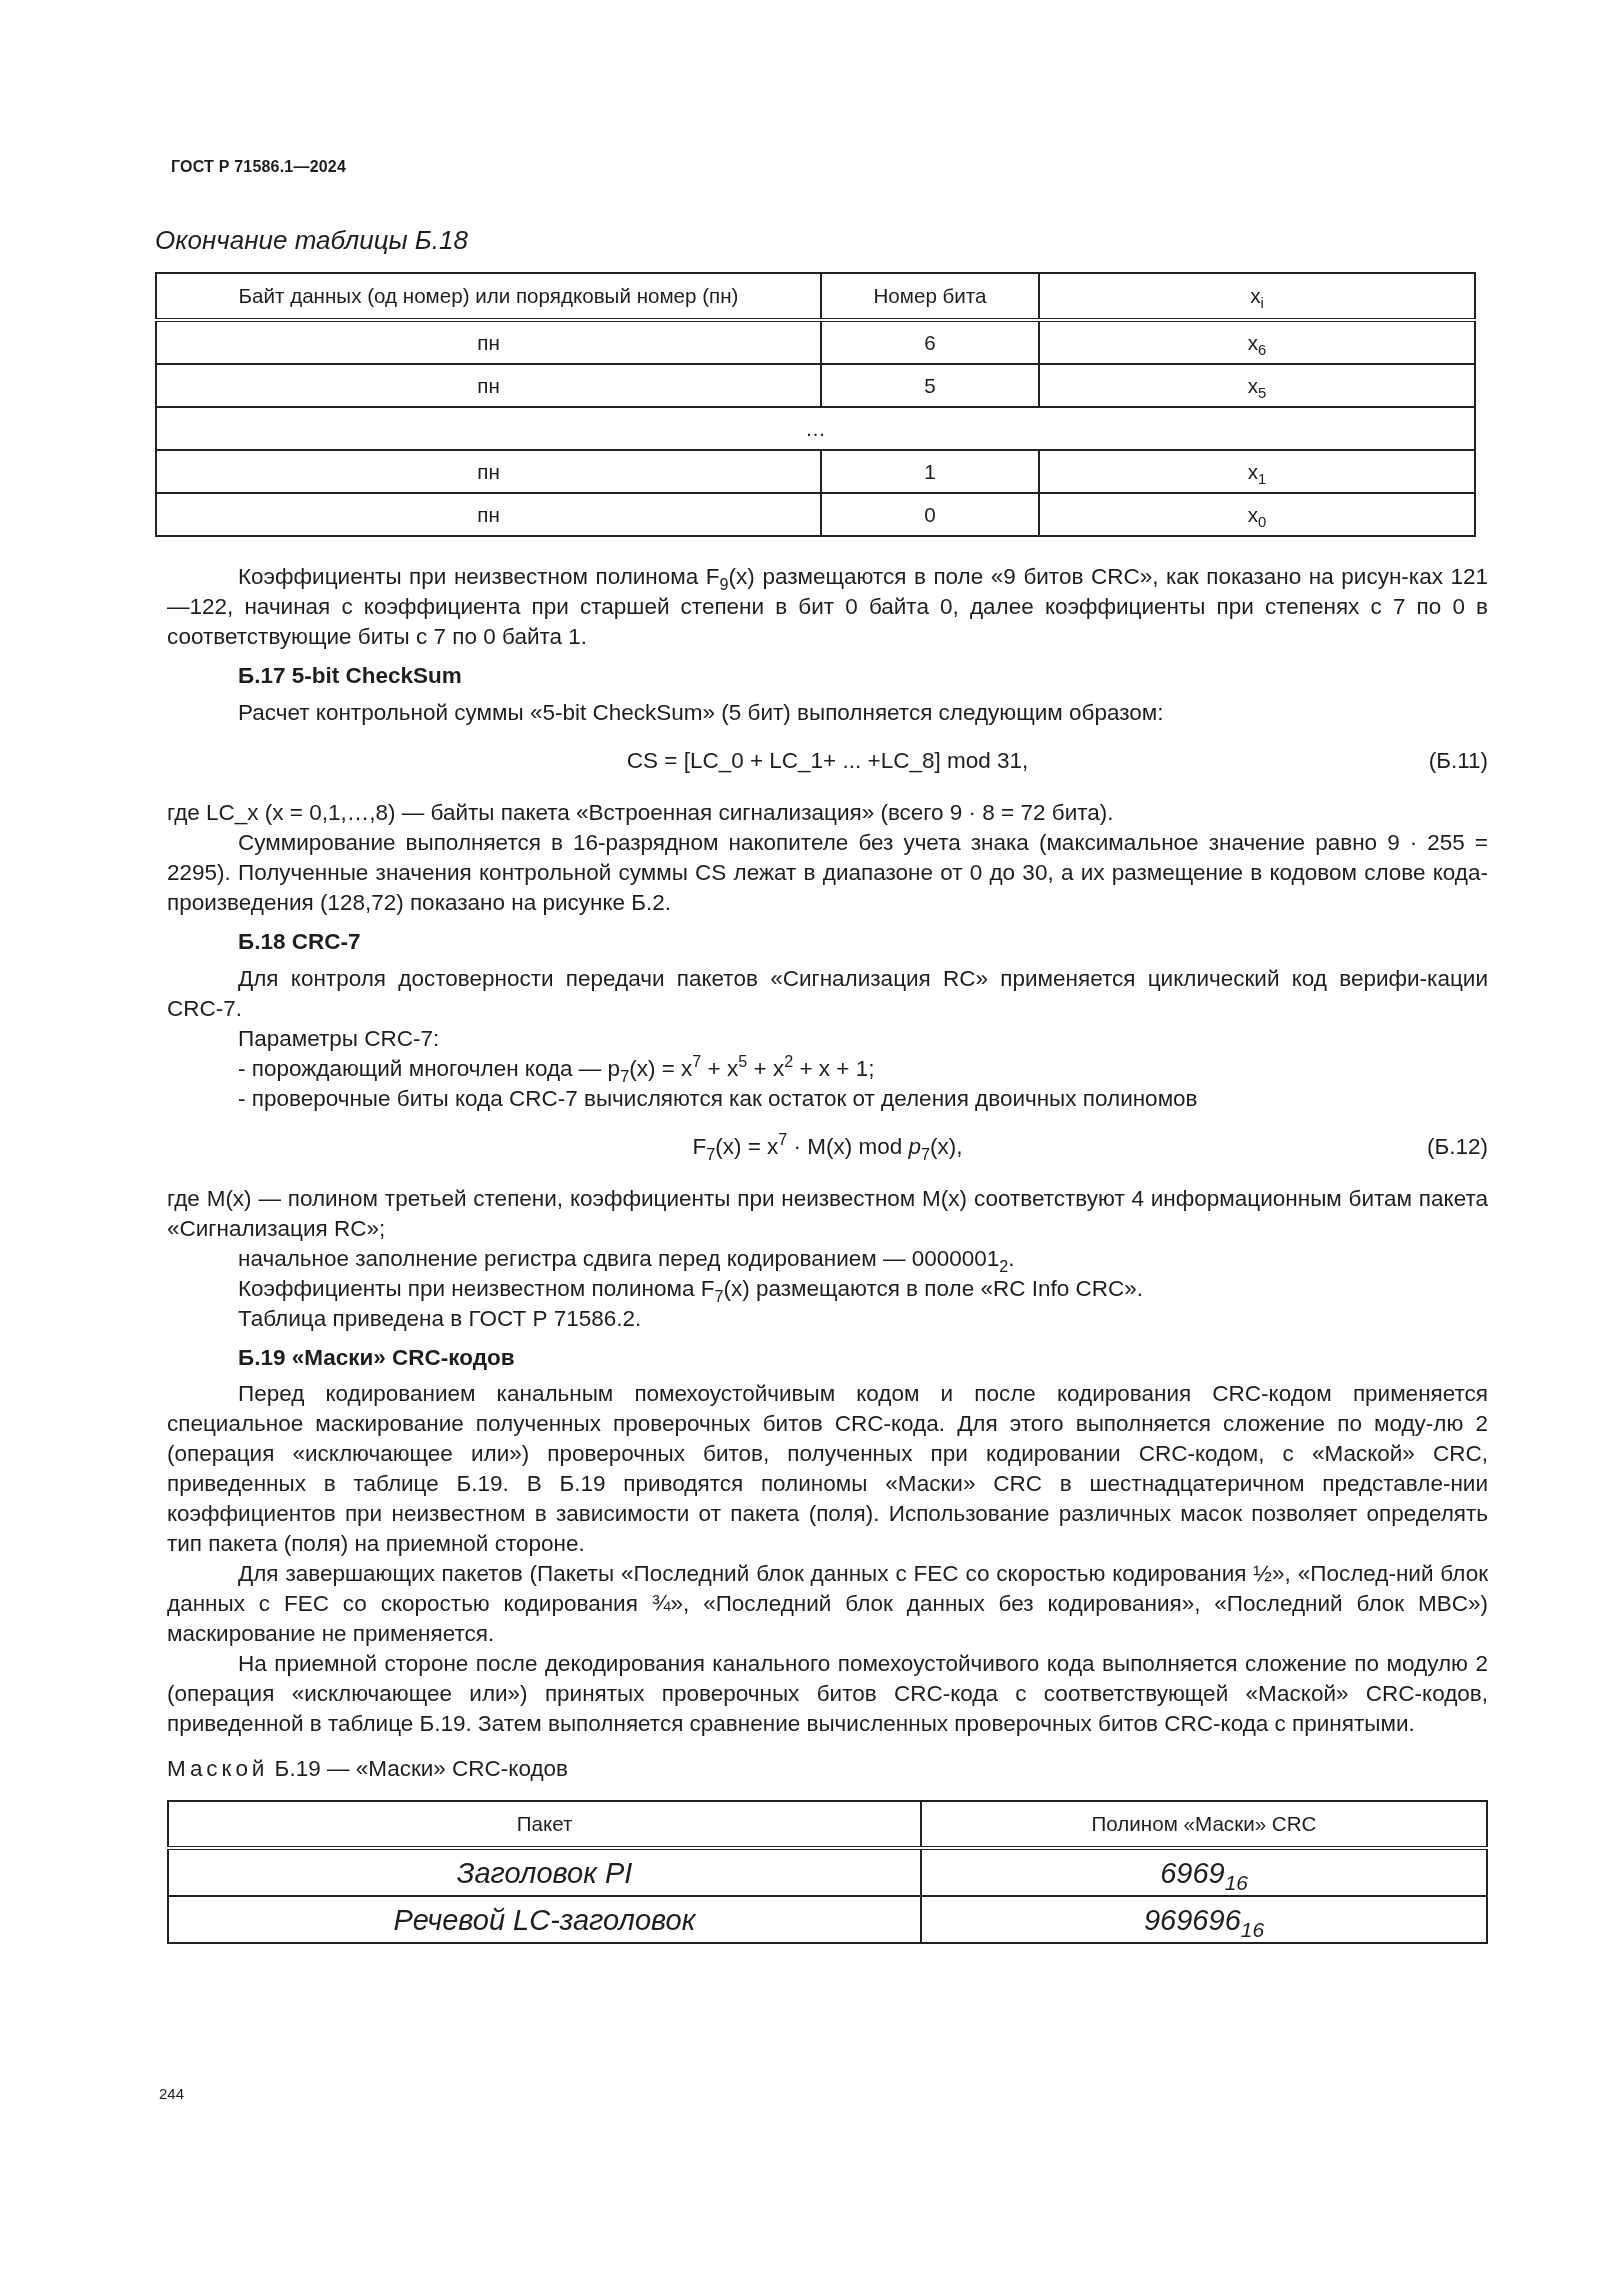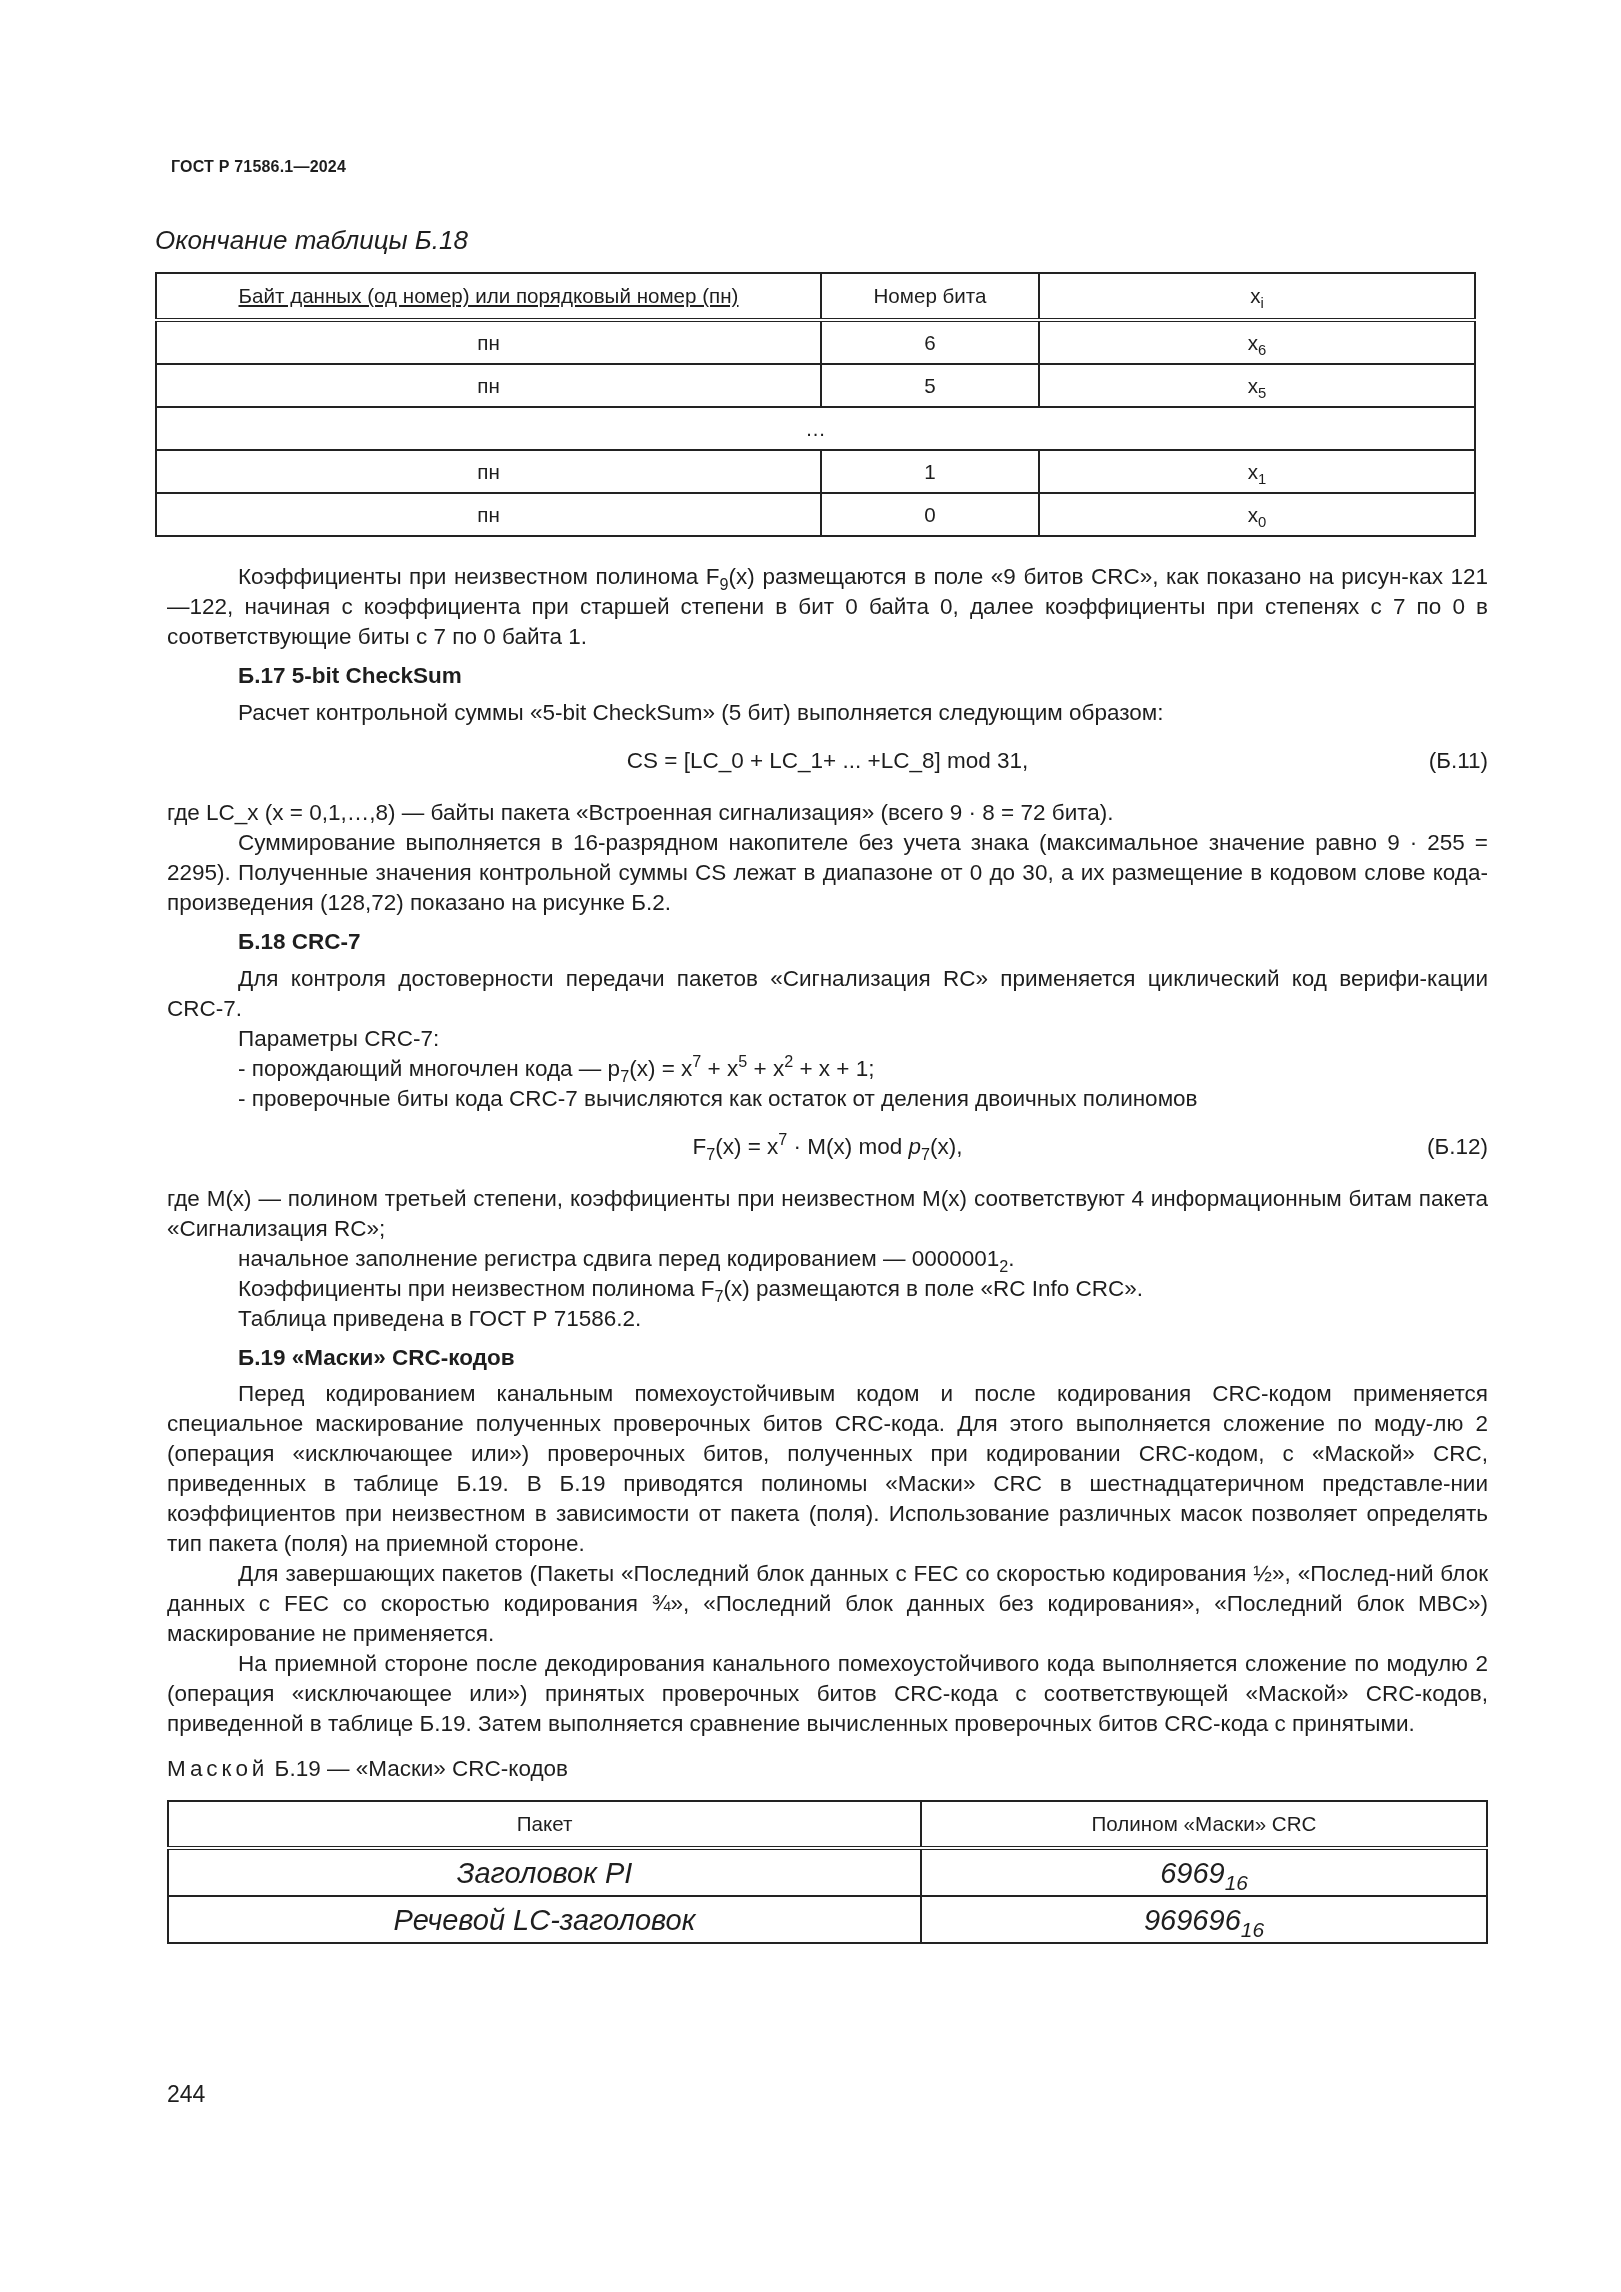--- a/index.html
+++ b/index.html
@@ -10,37 +10,37 @@
   }
   .page { position: absolute; left: 155px; top: 0; width: 1321px; }
   .doc-header { position: absolute; top: 152px; left: 16px; font-weight: bold; font-size: 16px; letter-spacing: 0.2px; }
   .table-caption-cont { position: absolute; top: 225px; left: 0; font-style: italic; font-size: 26px; }
   table { border-collapse: collapse; width: 100%; font-size: 20.6px; }
   td, th { border: 2px solid #222; text-align: center; font-weight: normal; padding: 0; }
   th { height: 44px; }
   .thead-sep th { border-bottom: 4.9px double #222; }
   .t18 { position: absolute; top: 272px; left: 0; width: 1321px; }
   .t18 td { height: 41px; }
-  .t18 .c1 { width: 663px; text-decoration: underline; }
+  .t18 .c1 { width: 663px; }
   .t18 .c2 { width: 216px; }
   sub { font-size: 0.72em; vertical-align: -0.35em; line-height: 0; }
   sup { font-size: 0.72em; vertical-align: 0.55em; line-height: 0; }
   .body-text { position: absolute; left: 12px; width: 1321px; }
   p { margin: 0; text-align: justify; }
   .ind { text-indent: 71px; }
   .heading { font-weight: bold; padding-left: 71px; }
   .formula { position: relative; height: 30px; }
   .formula .expr { position: absolute; left: 0; right: 0; text-align: center; }
   .formula .fnum { position: absolute; right: 0; }
   .t19-caption { letter-spacing: 0; }
   .t19-caption .spaced { letter-spacing: 3.9px; }
   .t19 { width: 1321px; }
   .t19 td { height: 45px; font-size: 29px; font-style: italic; }
   .t19 .c1 { width: 751px; }
-  .page-num { position: absolute; top: 2079px; left: 12px; font-size: 23px; }
+  .page-num { position: absolute; top: 2079px; left: 4px; font-size: 15px; }
 </style>
 </head>
 <body>
 
 <div class="page">
 
   <div class="doc-header">ГОСТ Р 71586.1—2024</div>
 
   <div class="table-caption-cont">Окончание таблицы Б.18</div>
 

